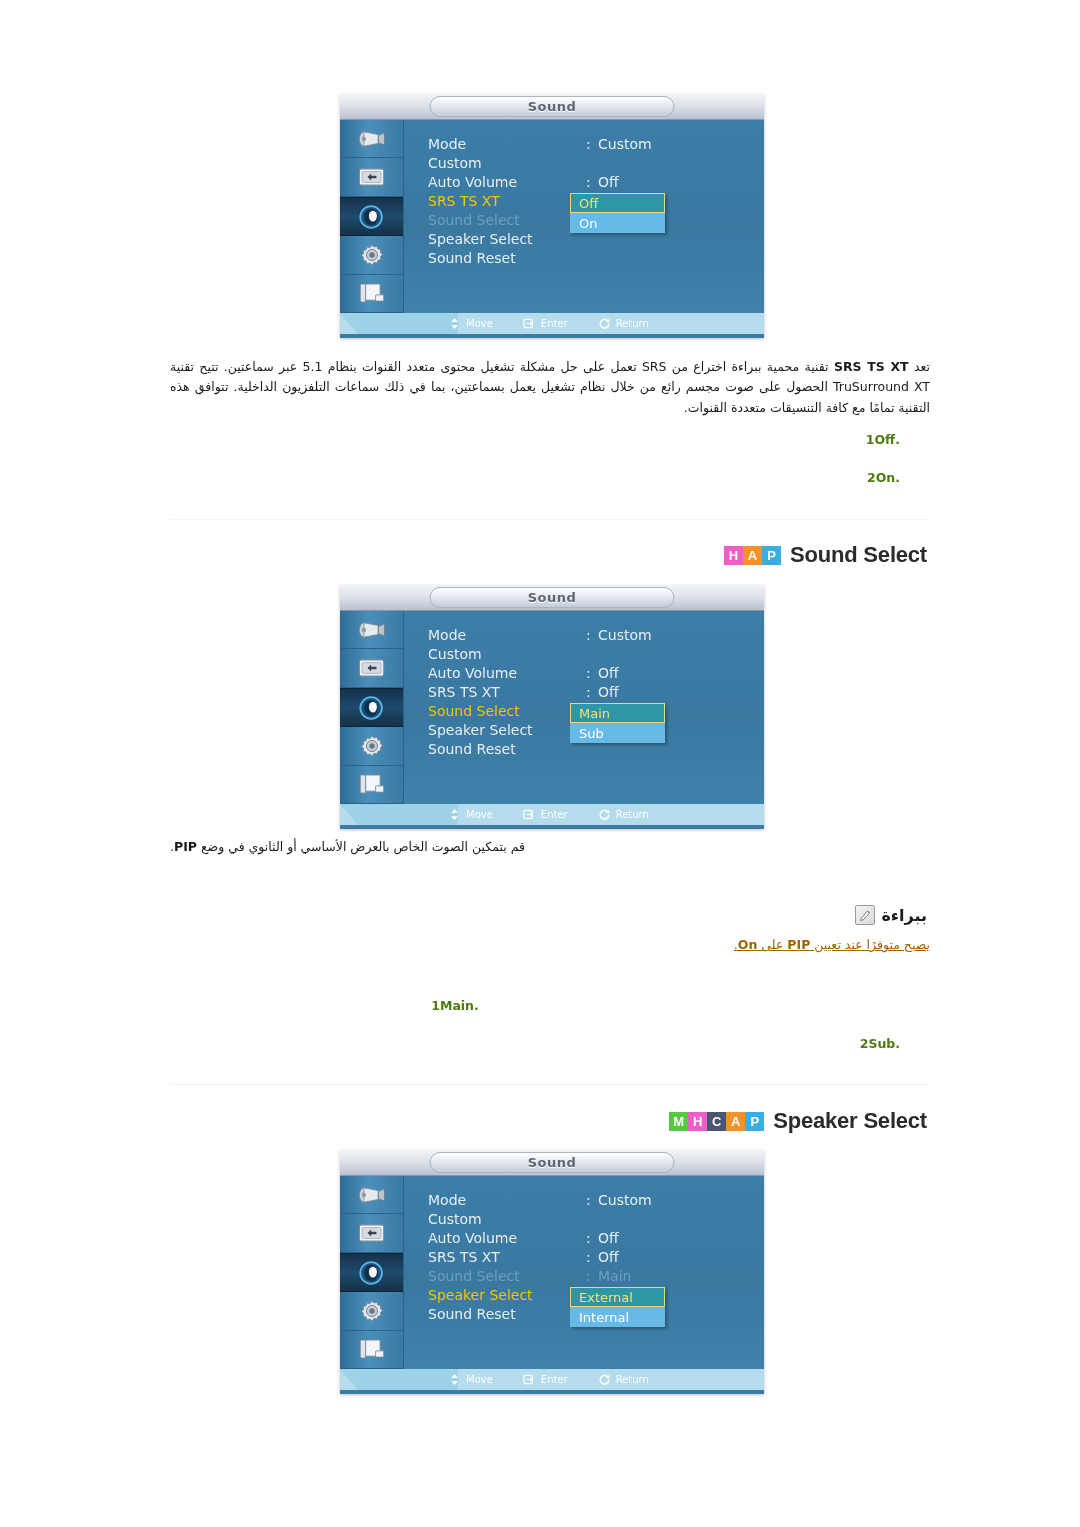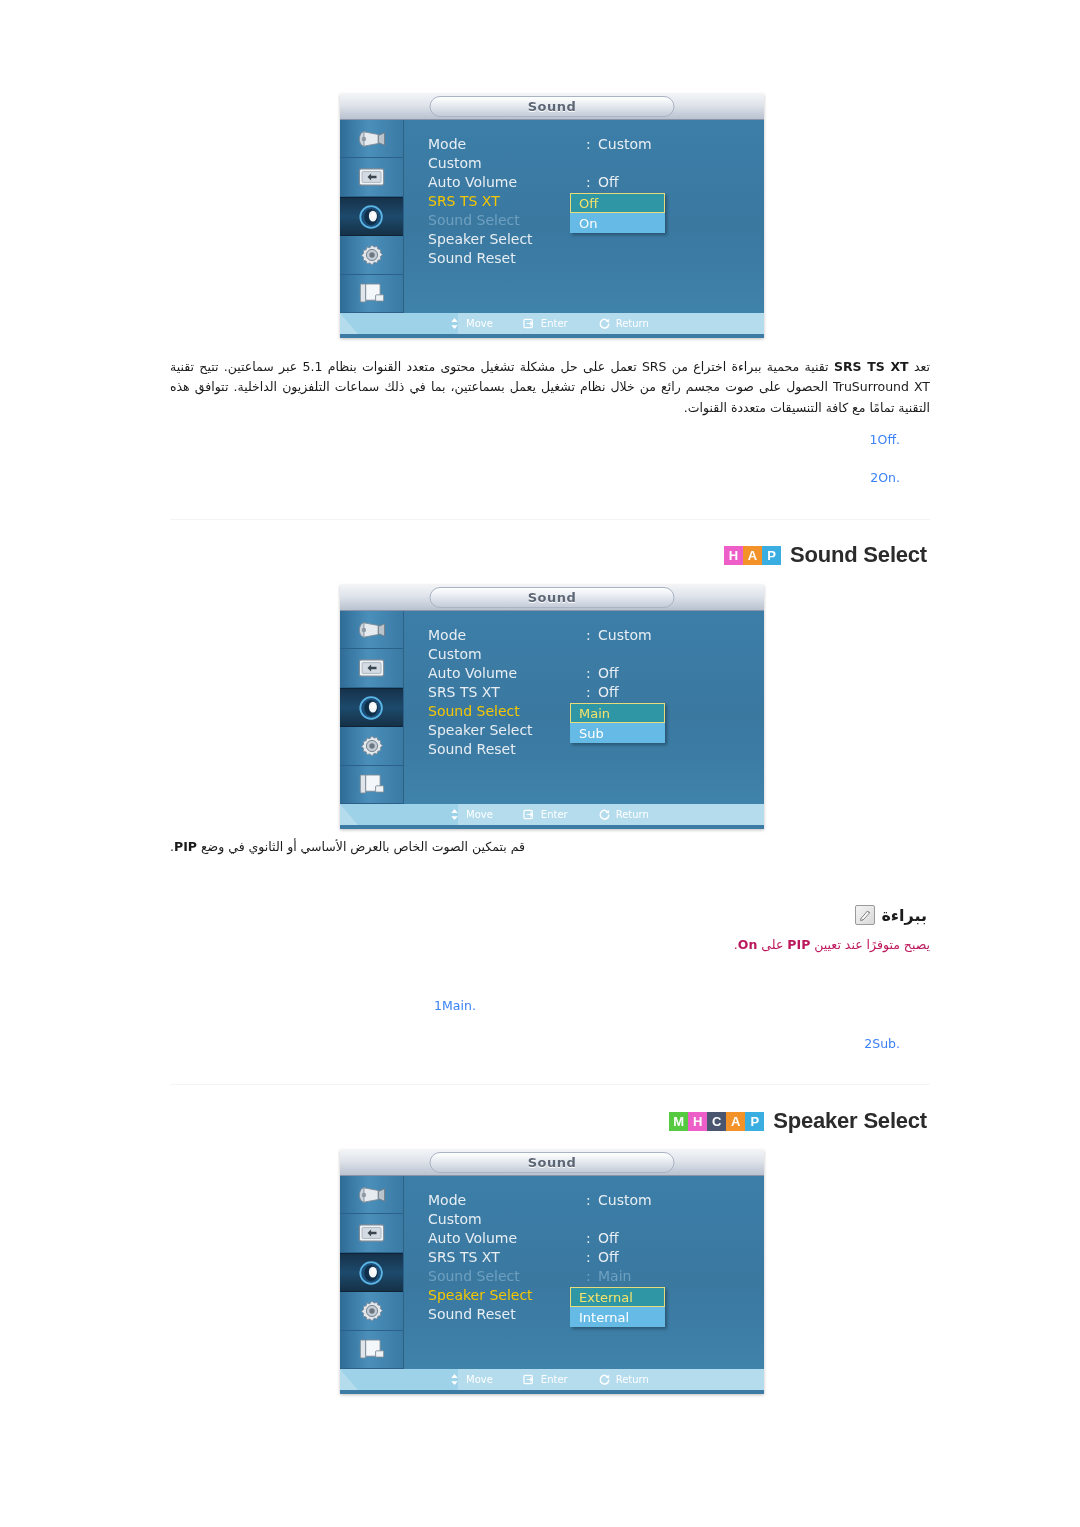--- a/index.html
+++ b/index.html
@@ -147,22 +147,22 @@
     line-height: 1.62;
     color: #1b1b1b;
   }
   .para b { font-weight: bold; }
 
   .numitem {
     position: absolute;
     direction: rtl;
     font-family: "DejaVu Sans", "Liberation Sans", sans-serif;
     font-size: 12.5px;
-    font-weight: normal;
-    color: #3b82f6;
+    font-weight: bold;
+    color: #4d7c0f;
     white-space: nowrap;
   }
   .numitem .n { margin-left: 10px; }
 
   .divider {
     position: absolute;
     height: 1px;
     background: #e2e2e2;
     border-bottom: 1px solid #f4f4f4;
   }
@@ -210,21 +210,22 @@
     background: linear-gradient(135deg,#f4f4f4,#d9d9d9);
     border: 1px solid #9a9a9a;
     border-radius: 2px;
     display: flex; align-items: center; justify-content: center;
   }
   .note-body {
     position: absolute;
     direction: rtl;
     font-family: "DejaVu Sans", "Liberation Sans", sans-serif;
     font-size: 12.5px;
-    color: #be185d;
+    color: #a16207;
+    text-decoration: underline;
   }
 </style>
 </head>
 <body>
 
 <div class="osd" id="osd1" style="left:340px; top:94px;">
     <div class="osd-titlebar">
       <div class="osd-titlepill">Sound</div>
     </div>
     <div class="osd-body">

